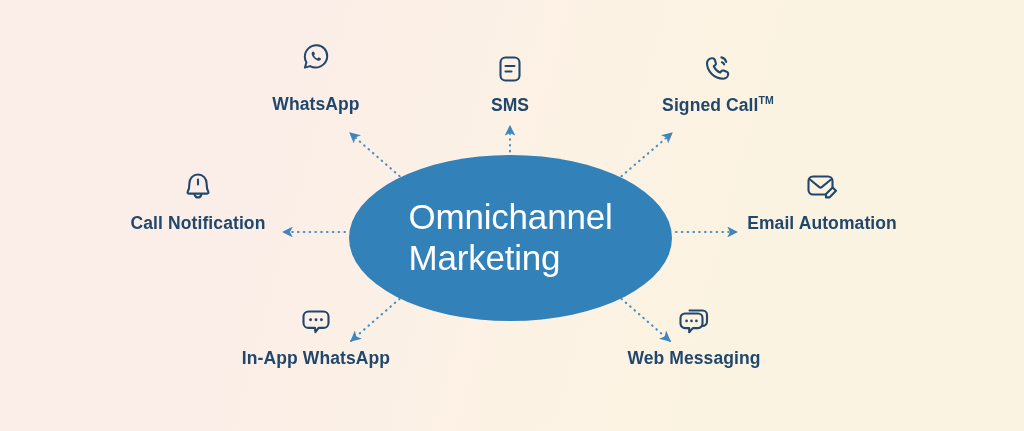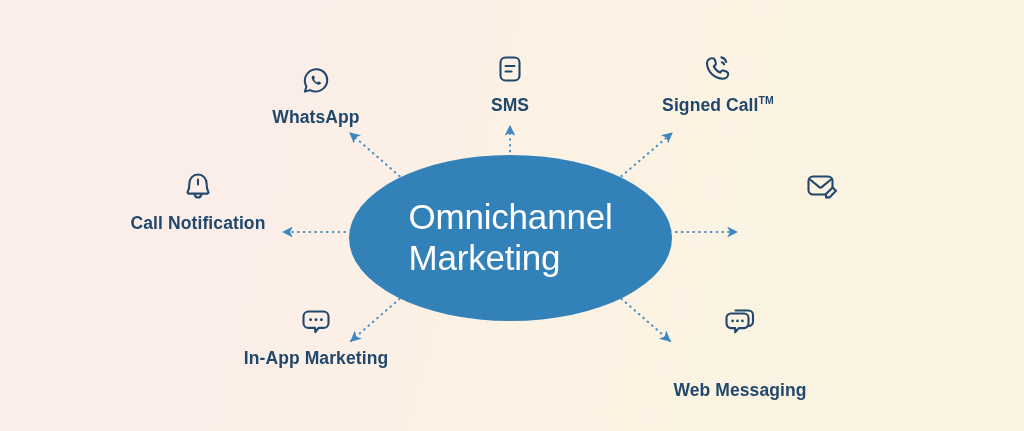--- a/index.html
+++ b/index.html
@@ -68,25 +68,25 @@
     color: #21486c;
     letter-spacing: 0.1px;
     white-space: nowrap;
   }
   .node-label sup {
     font-size: 10.5px;
     vertical-align: super;
     line-height: 0;
   }
   
-  #node-whatsapp        { left: 316px; top: 64px; }
+  #node-whatsapp        { left: 316px; top: 40px; gap: 11px; }
   #node-sms             { left: 510px; top: 52px; }
   #node-signed-call     { left: 718px; top: 52px; }
   #node-email           { left: 822px; top: 170px; }
-  #node-web-messaging   { left: 740px; top: 305px; gap: 32px; }
+  #node-web-messaging   { left: 694px; top: 305px; }
   #node-in-app          { left: 316px; top: 305px; }
   #node-push            { left: 198px; top: 170px; }
 </style>
 </head>
 <body>
 
 <div id="diagram-root">
 
   <svg id="connector-layer" viewBox="0 0 1024 431" width="1024" height="431" xmlns="http://www.w3.org/2000/svg">
     <defs>
@@ -148,20 +148,21 @@
   </div>
 
   <div class="node" id="node-email">
     <span class="node-icon">
       <svg width="38" height="34" viewBox="0 0 38 34" fill="none" xmlns="http://www.w3.org/2000/svg">
         <rect x="5.5" y="6.5" width="24" height="18" rx="4.5" stroke="#21486c" stroke-width="2.1"></rect>
         <path d="M7 9.5l9.3 7.6c.7.6 1.7.6 2.4 0L28 9.5" stroke="#21486c" stroke-width="2.1" stroke-linecap="round"></path>
         <path d="M29.6 17.4l3.4 3.4-6.6 6.6h-3.4v-3.4l6.6-6.6z" fill="#fbf3e2" stroke="#21486c" stroke-width="2.1" stroke-linejoin="round"></path>
       </svg>
     </span>
+    <span class="node-label">Email Automation</span>
   </div>
 
   <div class="node" id="node-web-messaging">
     <span class="node-icon">
       <svg width="36" height="34" viewBox="0 0 36 34" fill="none" xmlns="http://www.w3.org/2000/svg">
         <path d="M13.5 5.5h13a4.5 4.5 0 014.5 4.5v6.5a4.5 4.5 0 01-4.5 4.5h-2" stroke="#21486c" stroke-width="2.1" stroke-linecap="round"></path>
         <path d="M9 8.5h13a4.5 4.5 0 014.5 4.5v5.6a4.5 4.5 0 01-4.5 4.5h-5.2l-3.6 4.1v-4.1H9a4.5 4.5 0 01-4.5-4.5V13A4.5 4.5 0 019 8.5z" fill="#fbf3e2" stroke="#21486c" stroke-width="2.1" stroke-linejoin="round"></path>
         <circle cx="10.6" cy="15.9" r="1.35" fill="#21486c"></circle>
         <circle cx="15.5" cy="15.9" r="1.35" fill="#21486c"></circle>
         <circle cx="20.4" cy="15.9" r="1.35" fill="#21486c"></circle>
@@ -172,21 +173,21 @@
 
   <div class="node" id="node-in-app">
     <span class="node-icon">
       <svg width="34" height="34" viewBox="0 0 34 34" fill="none" xmlns="http://www.w3.org/2000/svg">
         <path d="M9.5 6.5h15a5 5 0 015 5v6.4a5 5 0 01-5 5h-4.9l-3.2 4.2-.4-4.2H9.5a5 5 0 01-5-5v-6.4a5 5 0 015-5z" stroke="#21486c" stroke-width="2.1" stroke-linejoin="round"></path>
         <circle cx="11.6" cy="14.8" r="1.45" fill="#21486c"></circle>
         <circle cx="17" cy="14.8" r="1.45" fill="#21486c"></circle>
         <circle cx="22.4" cy="14.8" r="1.45" fill="#21486c"></circle>
       </svg>
     </span>
-    <span class="node-label">In-App Marketing</span>
+    <span class="node-label">In-App WhatsApp</span>
   </div>
 
   <div class="node" id="node-push">
     <span class="node-icon">
       <svg width="34" height="34" viewBox="0 0 34 34" fill="none" xmlns="http://www.w3.org/2000/svg">
         <path d="M17 4.5c-5 0-8.6 4-8.6 9 0 4.3-.8 6.8-1.7 8.3-.5.8.1 1.8 1 1.8h18.6c.9 0 1.5-1 1-1.8-.9-1.5-1.7-4-1.7-8.3 0-5-3.6-9-8.6-9z" stroke="#21486c" stroke-width="2.1" stroke-linejoin="round"></path>
         <line x1="17" y1="9.5" x2="17" y2="14.5" stroke="#21486c" stroke-width="2.1" stroke-linecap="round"></line>
         <path d="M13.6 24.6c.5 1.8 1.8 2.9 3.4 2.9s2.9-1.1 3.4-2.9" stroke="#21486c" stroke-width="2.1" stroke-linecap="round"></path>
       </svg>
     </span>

